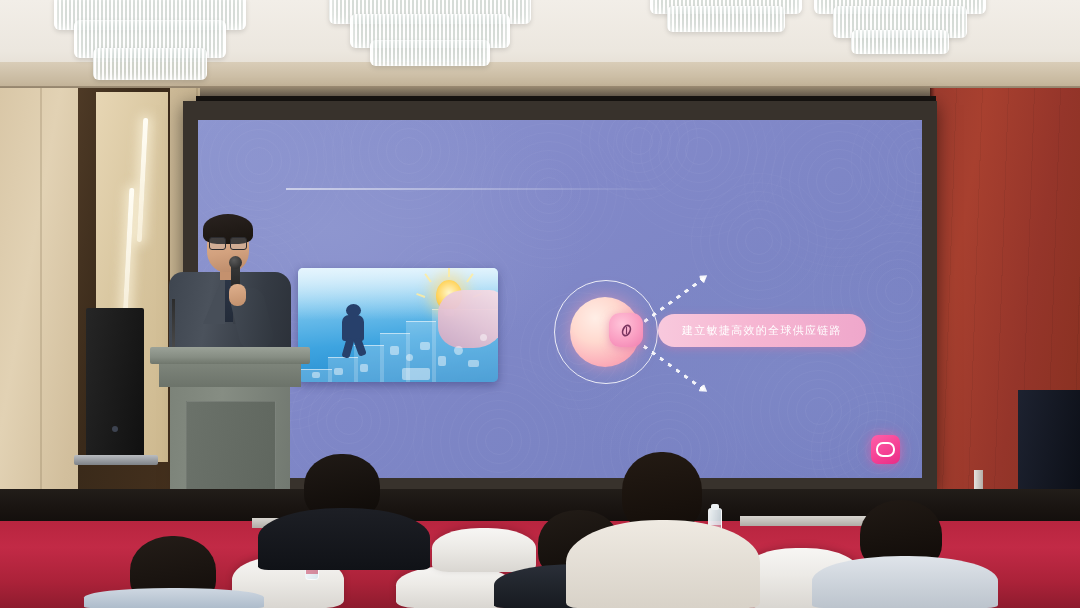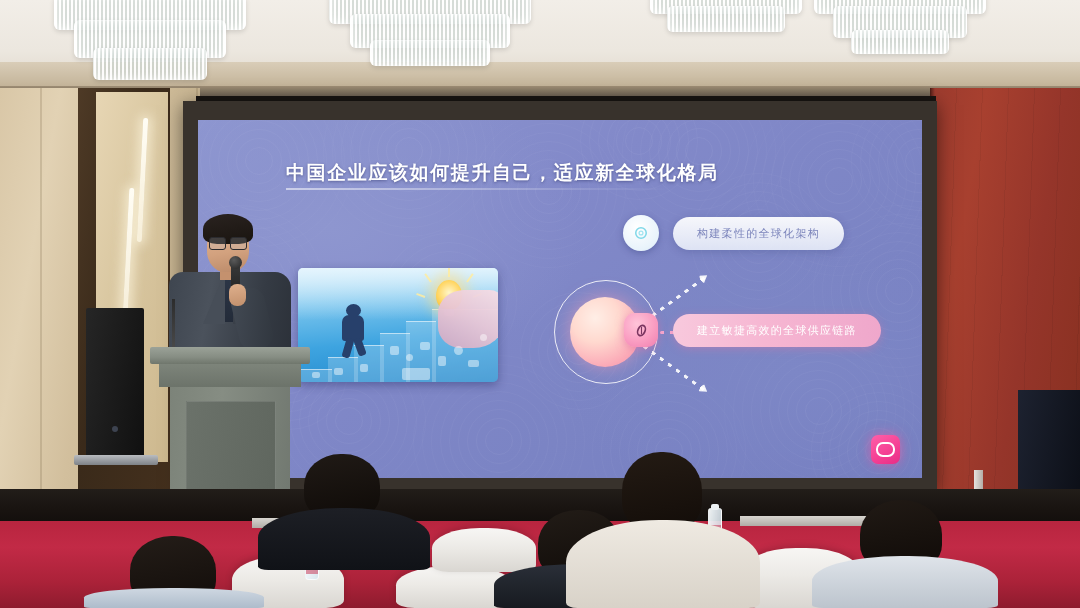--- a/index.html
+++ b/index.html
@@ -502,21 +502,20 @@
         <div class="swirl" style="left:622px;top:272px;width:116px;height:116px;border-width:1px;opacity:0.192;"></div>
         <div class="swirl" style="left:613px;top:263px;width:134px;height:134px;border-width:1px;opacity:0.174;"></div>
         <div class="swirl" style="left:427px;top:7px;width:26px;height:26px;border-width:1px;opacity:0.282;"></div>
         <div class="swirl" style="left:418px;top:-2px;width:44px;height:44px;border-width:1px;opacity:0.264;"></div>
         <div class="swirl" style="left:409px;top:-11px;width:62px;height:62px;border-width:1px;opacity:0.246;"></div>
         <div class="swirl" style="left:400px;top:-20px;width:80px;height:80px;border-width:1px;opacity:0.228;"></div>
         <div class="swirl" style="left:391px;top:-29px;width:98px;height:98px;border-width:1px;opacity:0.210;"></div>
         <div class="swirl" style="left:382px;top:-38px;width:116px;height:116px;border-width:1px;opacity:0.192;"></div>
       </div>
 
-    <div class="slide-title">中国企业应该如何提升自己，适应新全球化格局</div>
     <div class="title-rule"></div>
 
     <div class="photo">
       <div class="haze"></div>
       <div class="step" style="left:0px;height:12px;width:34px;"></div>
       <div class="step" style="left:30px;height:24px;width:30px;"></div>
       <div class="step" style="left:56px;height:36px;width:30px;"></div>
       <div class="step" style="left:82px;height:48px;width:30px;"></div>
       <div class="step" style="left:108px;height:60px;width:30px;"></div>
       <div class="step" style="left:134px;height:72px;width:66px;"></div>
@@ -554,32 +553,22 @@
     </div>
     <div class="conn" style="left:462px;top:210px;width:58px;color:#f7a9cf;transform:translateY(0) rotate(0deg);top:210px;">
       <div class="dots"></div>
         <div class="head"></div>
     </div>
     <div class="conn" style="left:438px;top:218px;width:86px;color:rgba(255,255,255,.9);transform:rotate(36deg);">
       <div class="dots"></div>
         <div class="head"></div>
     </div>
 
-    <div class="node" style="left:425px;top:95px;">
-      <div class="node-badge">
-        <div class="badge-circle" style="width:36px;height:36px;"></div>
-        <svg width="18" height="18" viewBox="0 0 24 24" style="position:absolute;">
-          <circle cx="12" cy="12" r="7" fill="none" stroke="#7fd8e8" stroke-width="2"></circle>
-          <circle cx="12" cy="12" r="2.6" fill="none" stroke="#9fe4f0" stroke-width="1.6"></circle>
-        </svg>
-      </div>
-      <div class="node-pill pill-light">构建柔性的全球化架构</div>
-    </div>
-
-    <div class="node" style="left:425px;top:192px;">
+
+    <div class="node" style="left:410px;top:192px;">
       <div class="node-badge">
         <div class="badge-square" style="width:34px;height:34px;"></div>
         <svg width="17" height="17" viewBox="0 0 24 24" style="position:absolute;">
           <ellipse cx="12" cy="12" rx="5" ry="7.5" fill="none" stroke="#7a3560" stroke-width="2.4" transform="rotate(24 12 12)"></ellipse>
           <line x1="12" y1="7" x2="12" y2="17" stroke="#7a3560" stroke-width="1.6"></line>
         </svg>
       </div>
       <div class="node-pill pill-pink">建立敏捷高效的全球供应链路</div>
     </div>
 

